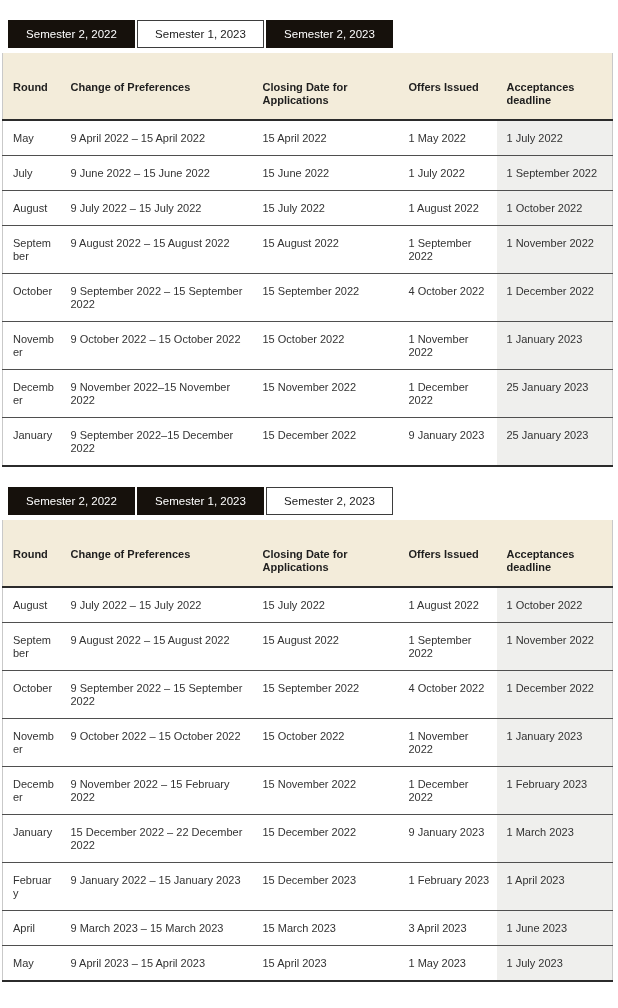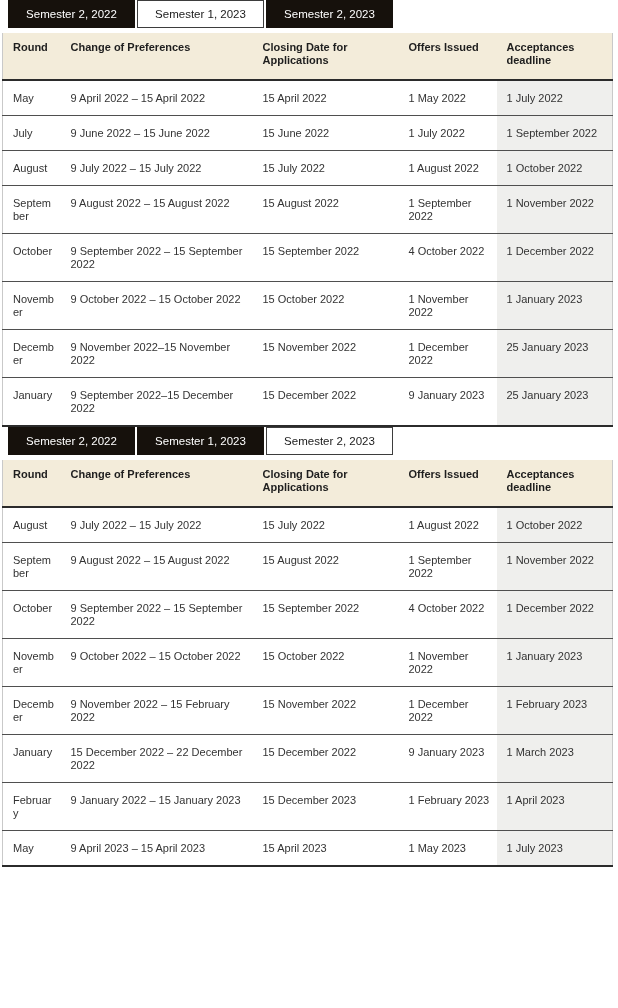--- a/index.html
+++ b/index.html
@@ -8,41 +8,41 @@
     --last-col-bg:#efefed; --row-line:#4f4f4f; --strong-line:#2b2b2b; --table-edge:#c9c9c9;
   }
   *{box-sizing:border-box;}
   html,body{margin:0;padding:0;}
   body{
     width:618px; background:#ffffff;
     font-family:"Liberation Sans","DejaVu Sans",sans-serif;
     color:var(--body-text);
   }
   .table-block{width:618px;}
-  .tabbar{display:flex; gap:2px; padding:0 0 5px 8px; background:#fff;border-radius:7px;}
+  .tabbar{display:flex; gap:2px; padding:20px 0 5px 8px; background:#fff;border-radius:7px;}
   .tab{
     width:127px; height:28px; display:flex; align-items:center; justify-content:center;
     background:var(--tab-bg); color:var(--tab-text);
     font-family:inherit; font-size:11.5px; border:none; cursor:pointer; padding:0;
   }
   .tab.active{
     background:var(--tab-active-bg); color:var(--tab-active-text);
     border:1px solid var(--tab-active-border);
   }
   table.rounds{
     width:610px; margin-left:2px; border-collapse:collapse; table-layout:fixed;
     border-left:1px solid var(--table-edge); border-right:1px solid var(--table-edge);
   }
   col.c-round{width:58px;} col.c-pref{width:192px;} col.c-close{width:146px;}
   col.c-offers{width:98px;} col.c-accept{width:116px;}
   thead th{
     background:var(--header-bg); color:var(--header-text);
     text-align:left; vertical-align:top;
     font-size:11px; font-weight:bold; line-height:13px;
-    padding:8px 5px 12px 10px;
+    padding:28px 5px 12px 10px;
     border-bottom:2px solid var(--strong-line);
   }
   tbody td{
     font-size:11px; line-height:13px; vertical-align:top; color:var(--body-text);
     padding:11px 5px 10px 10px;
     border-bottom:1px solid var(--row-line);
     word-wrap:break-word;
   }
   tbody td:last-child{background:var(--last-col-bg);}
   tbody tr:last-child td{border-bottom:2px solid var(--strong-line);}
@@ -203,20 +203,27 @@
             <td>1 March 2023</td>
           </tr>
           <tr>
             <td>February</td>
             <td>9 January 2022 – 15 January 2023</td>
             <td>15 December 2023</td>
             <td>1 February 2023</td>
             <td>1 April 2023</td>
           </tr>
           <tr>
+            <td>April</td>
+            <td>9 March 2023 – 15 March 2023</td>
+            <td>15 March 2023</td>
+            <td>3 April 2023</td>
+            <td>1 June 2023</td>
+          </tr>
+          <tr>
             <td>May</td>
             <td>9 April 2023 – 15 April 2023</td>
             <td>15 April 2023</td>
             <td>1 May 2023</td>
             <td>1 July 2023</td>
           </tr>
         </tbody>
     </table>
   </section>
 

